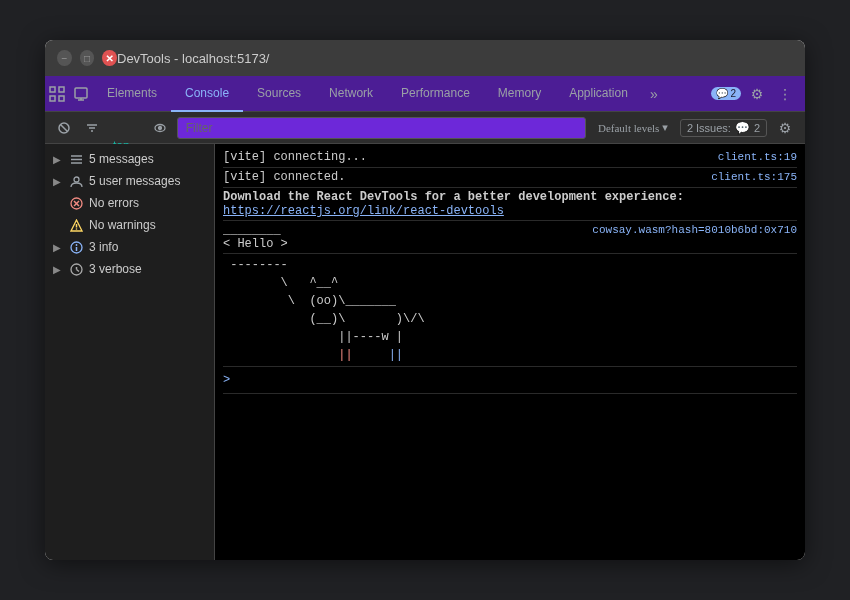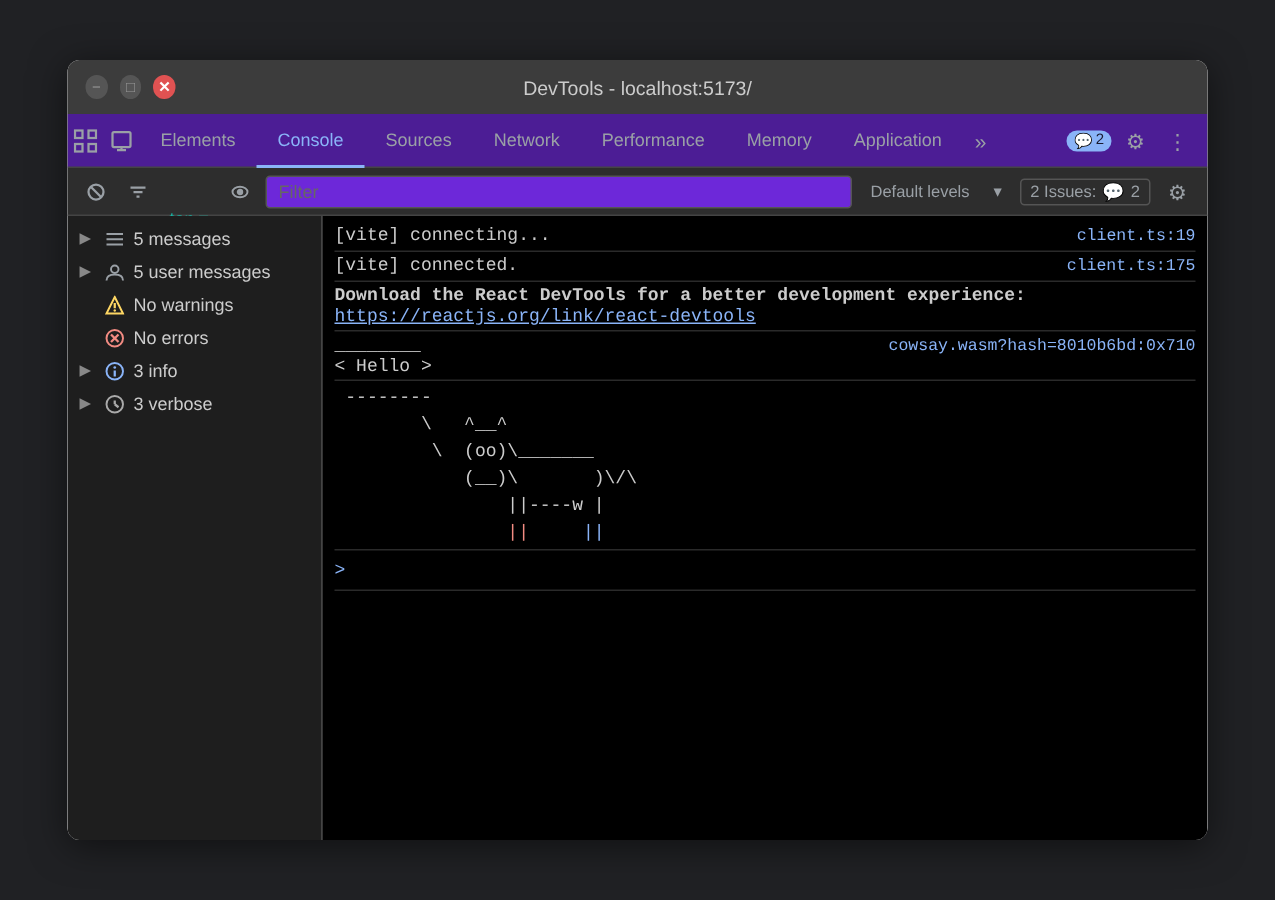--- a/index.html
+++ b/index.html
@@ -28,21 +28,20 @@
       display: flex;
       align-items: center;
       justify-content: space-between;
       padding: 0 12px;
       flex-shrink: 0;
     }
     .titlebar-title {
       color: #ccc;
       font-size: 13px;
       flex: 1;
-      text-align: center;
     }
     .titlebar-btn {
       width: 16px;
       height: 16px;
       border-radius: 50%;
       border: none;
       cursor: pointer;
       font-size: 10px;
       display: flex;
       align-items: center;
@@ -151,26 +150,27 @@
       color: #ccc;
       font-size: 12px;
       padding: 2px 8px;
       height: 22px;
       outline: none;
     }
     .filter-input::placeholder { color: #666; }
     .default-levels {
       display: flex;
       align-items: center;
-      gap: 16px;
+      gap: 3px;
       color: #9aa0a6;
       font-size: 11px;
       padding: 0 6px;
       cursor: pointer;
       white-space: nowrap;
+      font-family: Liberation Serif, serif;
     }
     .issues-badge {
       display: flex;
       align-items: center;
       gap: 4px;
       background: #2d2d2d;
       border: 1px solid #555;
       border-radius: 3px;
       padding: 1px 6px;
       color: #9aa0a6;
@@ -363,39 +363,39 @@
         <span class="icon-circle" style="color:#9aa0a6">
           <svg width="13" height="13" viewBox="0 0 13 13" fill="none" stroke="#9aa0a6" stroke-width="1.3">
             <circle cx="6.5" cy="4.5" r="2.5"></circle>
             <path d="M1 12 Q1 8 6.5 8 Q12 8 12 12"></path>
           </svg>
         </span>
         <span>5 user messages</span>
       </div>
       <div class="sidebar-item">
         <span class="arrow" style="visibility:hidden">▶</span>
+        <span class="icon-circle icon-error">
+          <svg width="13" height="13" viewBox="0 0 13 13">
+            <circle cx="6.5" cy="6.5" r="5.5" fill="none" stroke="#f28b82" stroke-width="1.3"></circle>
+            <line x1="4" y1="4" x2="9" y2="9" stroke="#f28b82" stroke-width="1.5"></line>
+            <line x1="9" y1="4" x2="4" y2="9" stroke="#f28b82" stroke-width="1.5"></line>
+          </svg>
+        </span>
+        <span>No errors</span>
+      </div>
+      <div class="sidebar-item">
+        <span class="arrow" style="visibility:hidden">▶</span>
         <span class="icon-circle icon-warning">
           <svg width="13" height="13" viewBox="0 0 13 13">
             <path d="M6.5 1 L12 12 L1 12 Z" fill="none" stroke="#fdd663" stroke-width="1.3"></path>
             <line x1="6.5" y1="5" x2="6.5" y2="8.5" stroke="#fdd663" stroke-width="1.5"></line>
             <circle cx="6.5" cy="10" r="0.8" fill="#fdd663"></circle>
           </svg>
         </span>
         <span>No warnings</span>
-      </div>
-      <div class="sidebar-item">
-        <span class="arrow" style="visibility:hidden">▶</span>
-        <span class="icon-circle icon-error">
-          <svg width="13" height="13" viewBox="0 0 13 13">
-            <circle cx="6.5" cy="6.5" r="5.5" fill="none" stroke="#f28b82" stroke-width="1.3"></circle>
-            <line x1="4" y1="4" x2="9" y2="9" stroke="#f28b82" stroke-width="1.5"></line>
-            <line x1="9" y1="4" x2="4" y2="9" stroke="#f28b82" stroke-width="1.5"></line>
-          </svg>
-        </span>
-        <span>No errors</span>
       </div>
       <div class="sidebar-item">
         <span class="arrow">▶</span>
         <span class="icon-circle icon-info">
           <svg width="13" height="13" viewBox="0 0 13 13">
             <circle cx="6.5" cy="6.5" r="5.5" fill="none" stroke="#8ab4f8" stroke-width="1.3"></circle>
             <line x1="6.5" y1="6" x2="6.5" y2="10" stroke="#8ab4f8" stroke-width="1.5"></line>
             <circle cx="6.5" cy="4" r="0.9" fill="#8ab4f8"></circle>
           </svg>
         </span>

